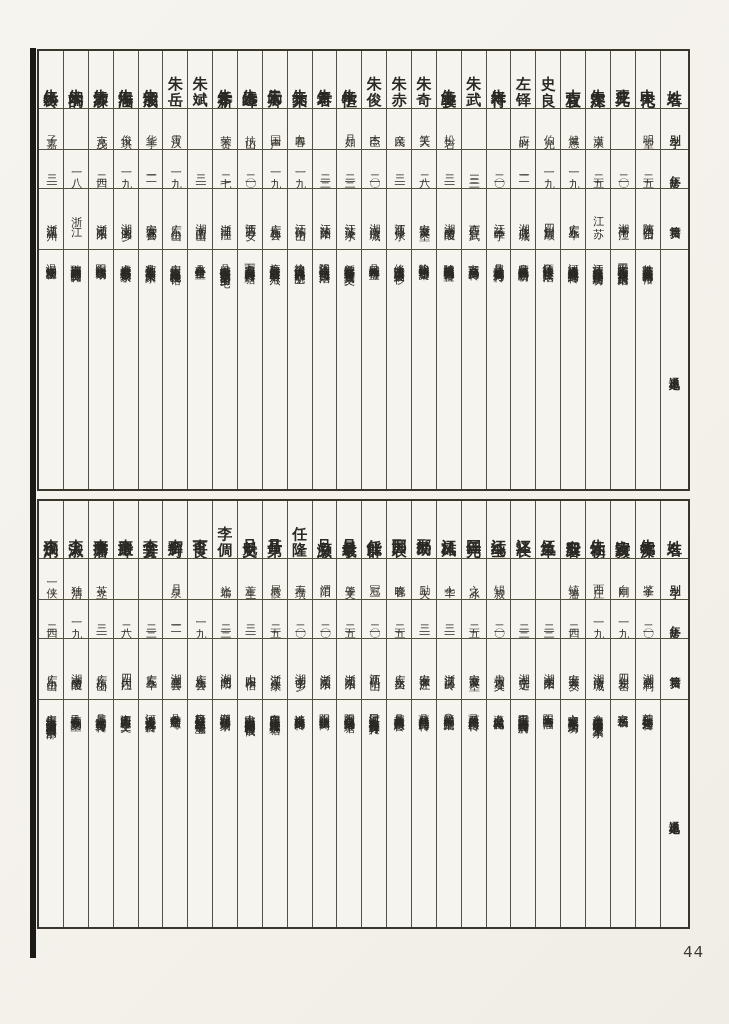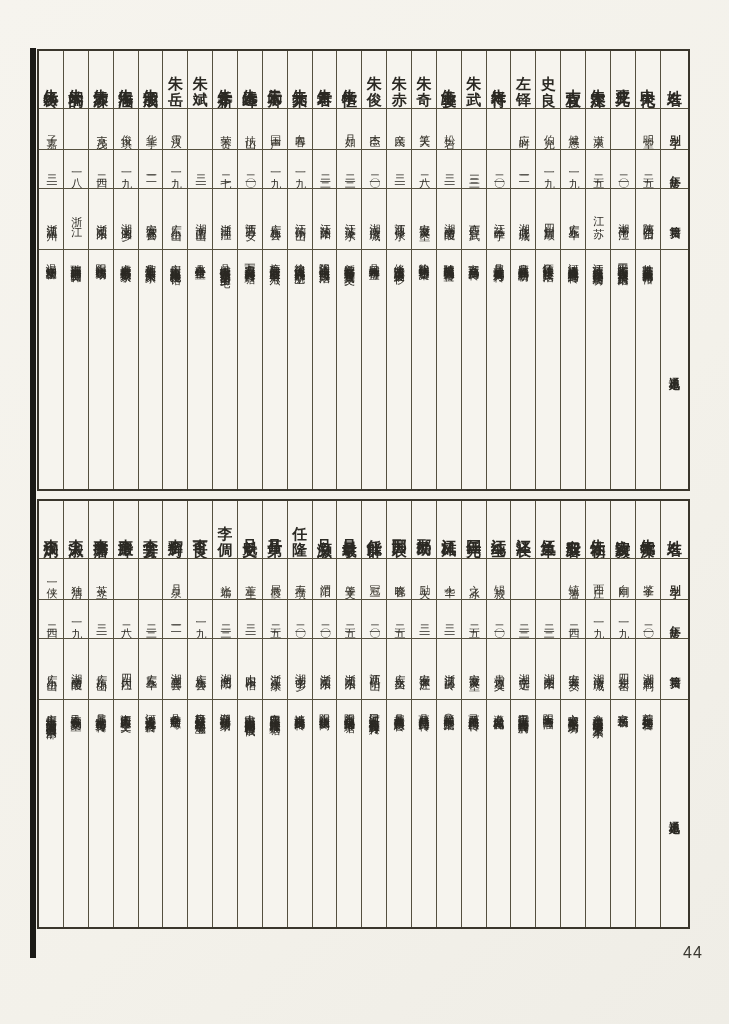--- a/index.html
+++ b/index.html
@@ -53,21 +53,21 @@
   .cell-name .v{font-size:15px;font-weight:700;letter-spacing:0.12em;}
   .cell-zi .v{font-size:11px;letter-spacing:0.25em;color:#343128;}
   .cell-age .v{font-size:11px;letter-spacing:0.3em;}
   .cell-native .v{font-size:11px;letter-spacing:0.18em;}
   .cell-address .v{font-size:11px;letter-spacing:0.08em;line-height:1.12;}
   .h2{font-size:13px;font-weight:700;letter-spacing:1.0em;}
   .h3{font-size:13px;font-weight:700;letter-spacing:1.9em;}
   .header-col .cell-address{align-items:center;padding-top:0;}
   .page-num{
     position:absolute;left:683px;top:944px;
-    font-family:Liberation Sans, sans-serif;
+    font-family:Liberation Mono, monospace;
     font-size:16px;color:#3a3831;letter-spacing:1px;
   }
 </style>
 </head>
 <body>
 
 <div class="sheet">
   <div class="binding-bar"></div>
 
   <div class="tables">

